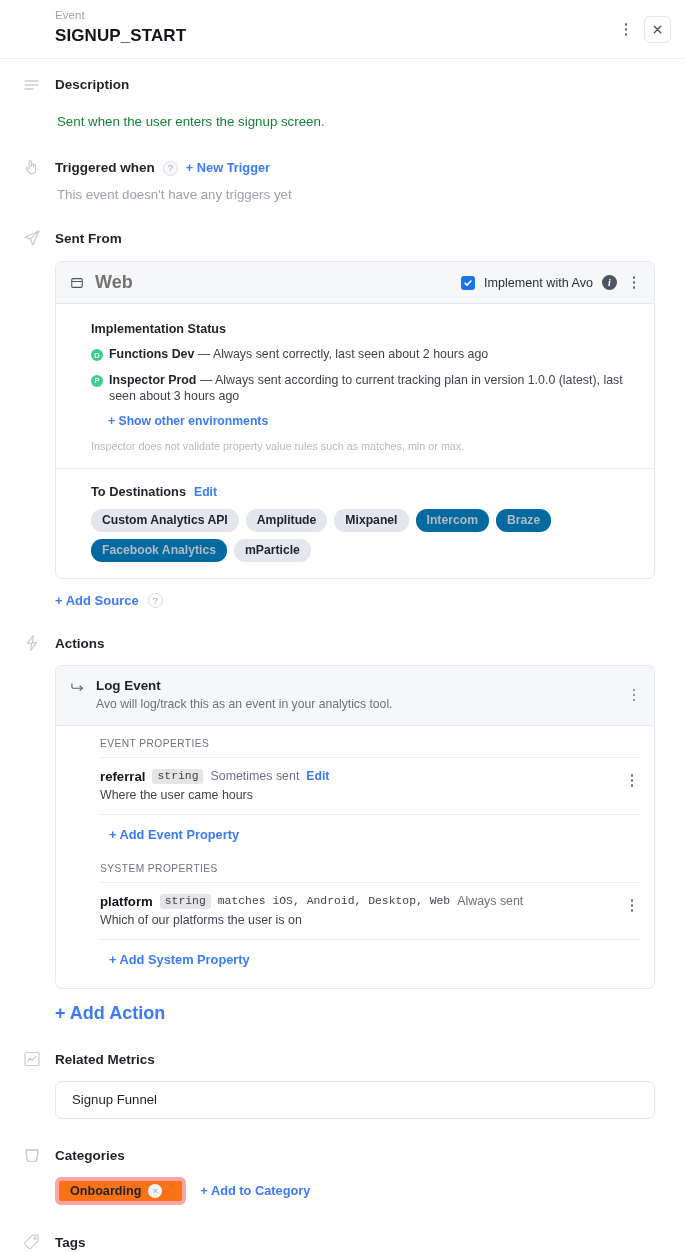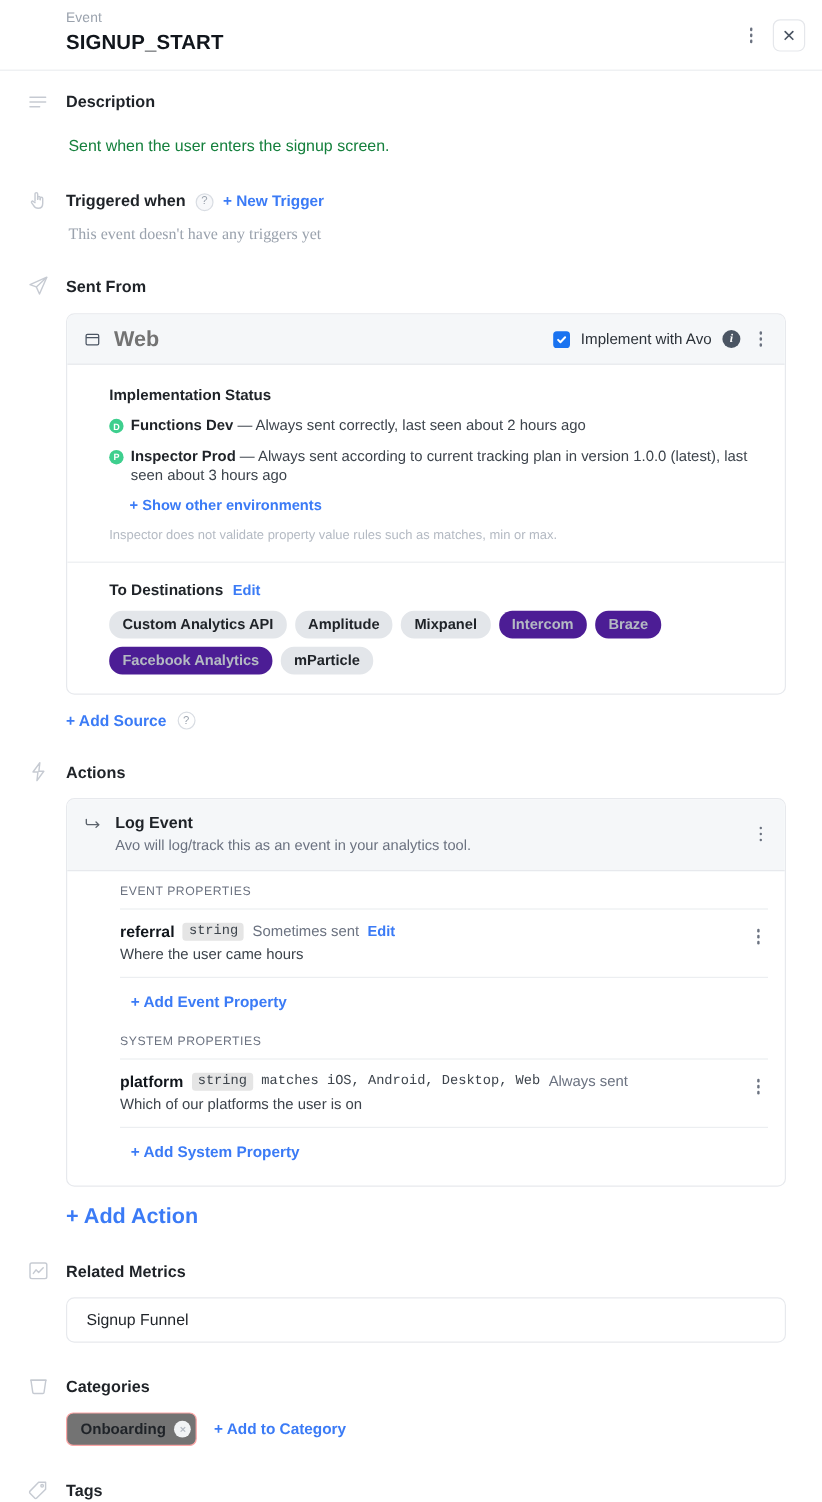--- a/index.html
+++ b/index.html
@@ -57,21 +57,21 @@
     color: #c3c8d0; opacity: .95;
   }
   .sec-icon svg { display:block; width:20px; height:20px; }
   .sec-title {
     font-size: 13.5px; font-weight: 700; color: #1f2328; line-height: 20px;
     display: flex; align-items: center; gap: 8px;
   }
   .sec-body-text {
     font-size: 13.3px; color: #15803d; line-height: 19px;
   }
-  .muted { color: #9aa2ad; font-family: Liberation Serif, serif; }
+  .muted { color: #9aa2ad; }
   .link { color: #3b7bf6; font-weight: 700; font-size: 12.8px; cursor: pointer; }
   .link-sm { color:#3b7bf6; font-weight:700; font-size:12.2px; cursor:pointer; }
 
   .help-badge {
     width: 15px; height: 15px; border-radius: 50%;
     border: 1px solid #d9dde3; color:#9aa2ad; font-size:9.5px;
     display:inline-flex; align-items:center; justify-content:center;
     background:#f7f8fa; cursor:pointer; font-weight:400;
   }
   .help-badge.plain { background:#fff; }
@@ -119,21 +119,21 @@
   .divider { height:1px; background:#eceef1; margin: 14px -16px 0 -35px; }
 
   .dest-wrap { padding: 15px 0 2px 0; }
   .dest-head { display:flex; align-items:baseline; gap:8px; margin-bottom:10px; }
   .dest-title { font-size:12.8px; font-weight:700; color:#1f2328; }
   .pills { display:flex; flex-wrap:wrap; gap:7px; }
   .pill {
     border-radius: 11px; padding: 4px 11px 5px; font-size:12.2px; font-weight:700;
     background:#e3e6ea; color:#1f2328; cursor:pointer; line-height:14px;
   }
-  .pill.off { background:#4c1d95; color:#b4bac3; }
+  .pill.off { background:#0369a1; color:#b4bac3; }
 
   .add-source-row { display:flex; align-items:center; gap:9px; margin-top:14px; }
 
   
   .action-card { border:1px solid #e7e9ed; border-radius:7px; overflow:hidden; background:#fff; width:600px; }
   .action-head {
     background:#f5f7f9; border-bottom:1px solid #e7e9ed;
     padding: 11px 12px 12px 14px; display:flex; align-items:flex-start; position:relative;
   }
   .action-head .act-icon { color:#5b626b; width:16px; margin-right:10px; margin-top:3px; }
@@ -162,23 +162,23 @@
   
   .metric-box {
     border:1px solid #e7e9ed; border-radius:7px; height:38px;
     display:flex; align-items:center; padding: 0 16px;
     font-size:13.2px; color:#1f2328; width:600px;
   }
 
   
   .cat-row { display:flex; align-items:center; gap:14px; }
   .cat-chip {
-    border:1px solid #fca5a5; border-radius:6px; height:28px;
-    display:flex; align-items:center; gap:7px; padding: 0 4px 0 11px;
-    font-size:12.6px; font-weight:700; color:#1f2328; background:#737373; cursor:pointer;
+    border:4px solid #fca5a5; border-radius:6px; height:28px;
+    display:flex; align-items:center; gap:7px; padding: 0 20px 0 11px;
+    font-size:12.6px; font-weight:700; color:#1f2328; background:#f97316; cursor:pointer;
   }
   .chip-x {
     width:14px; height:14px; border-radius:50%; background:#f1f3f5;
     color:#b4bac3; font-size:9px; display:flex; align-items:center; justify-content:center;
     cursor:pointer;
   }
 </style>
 </head>
 <body>
 

